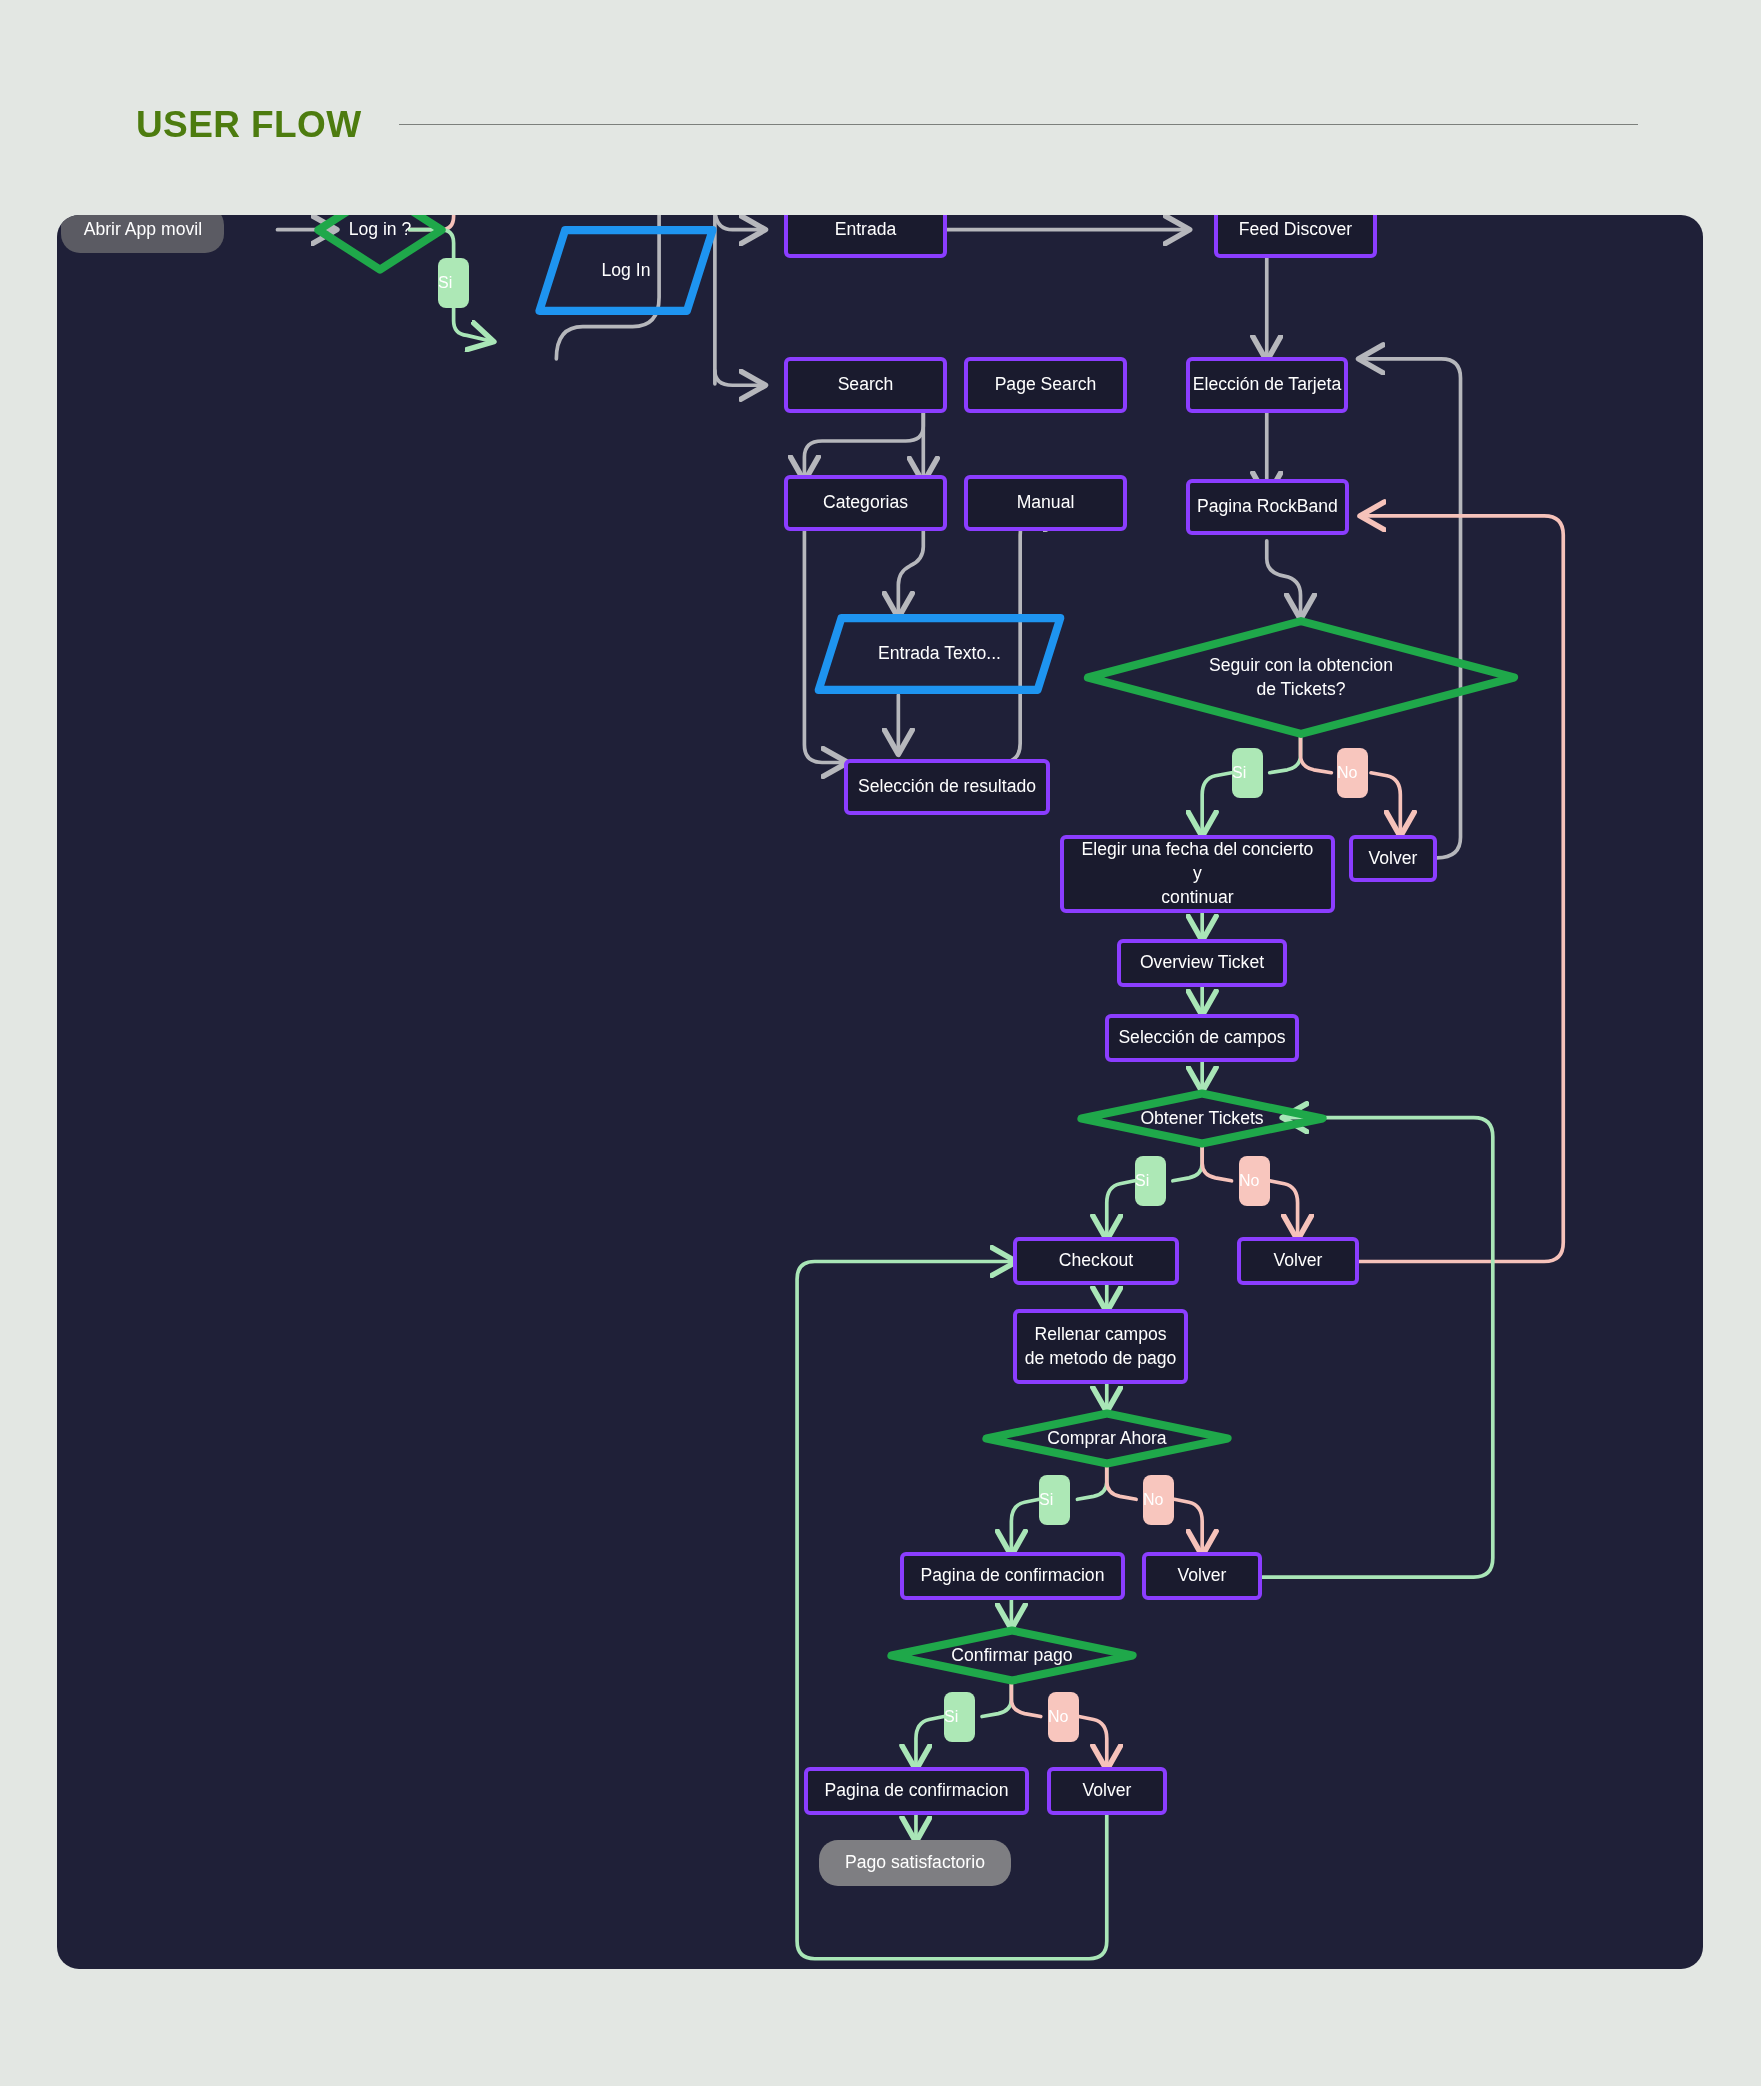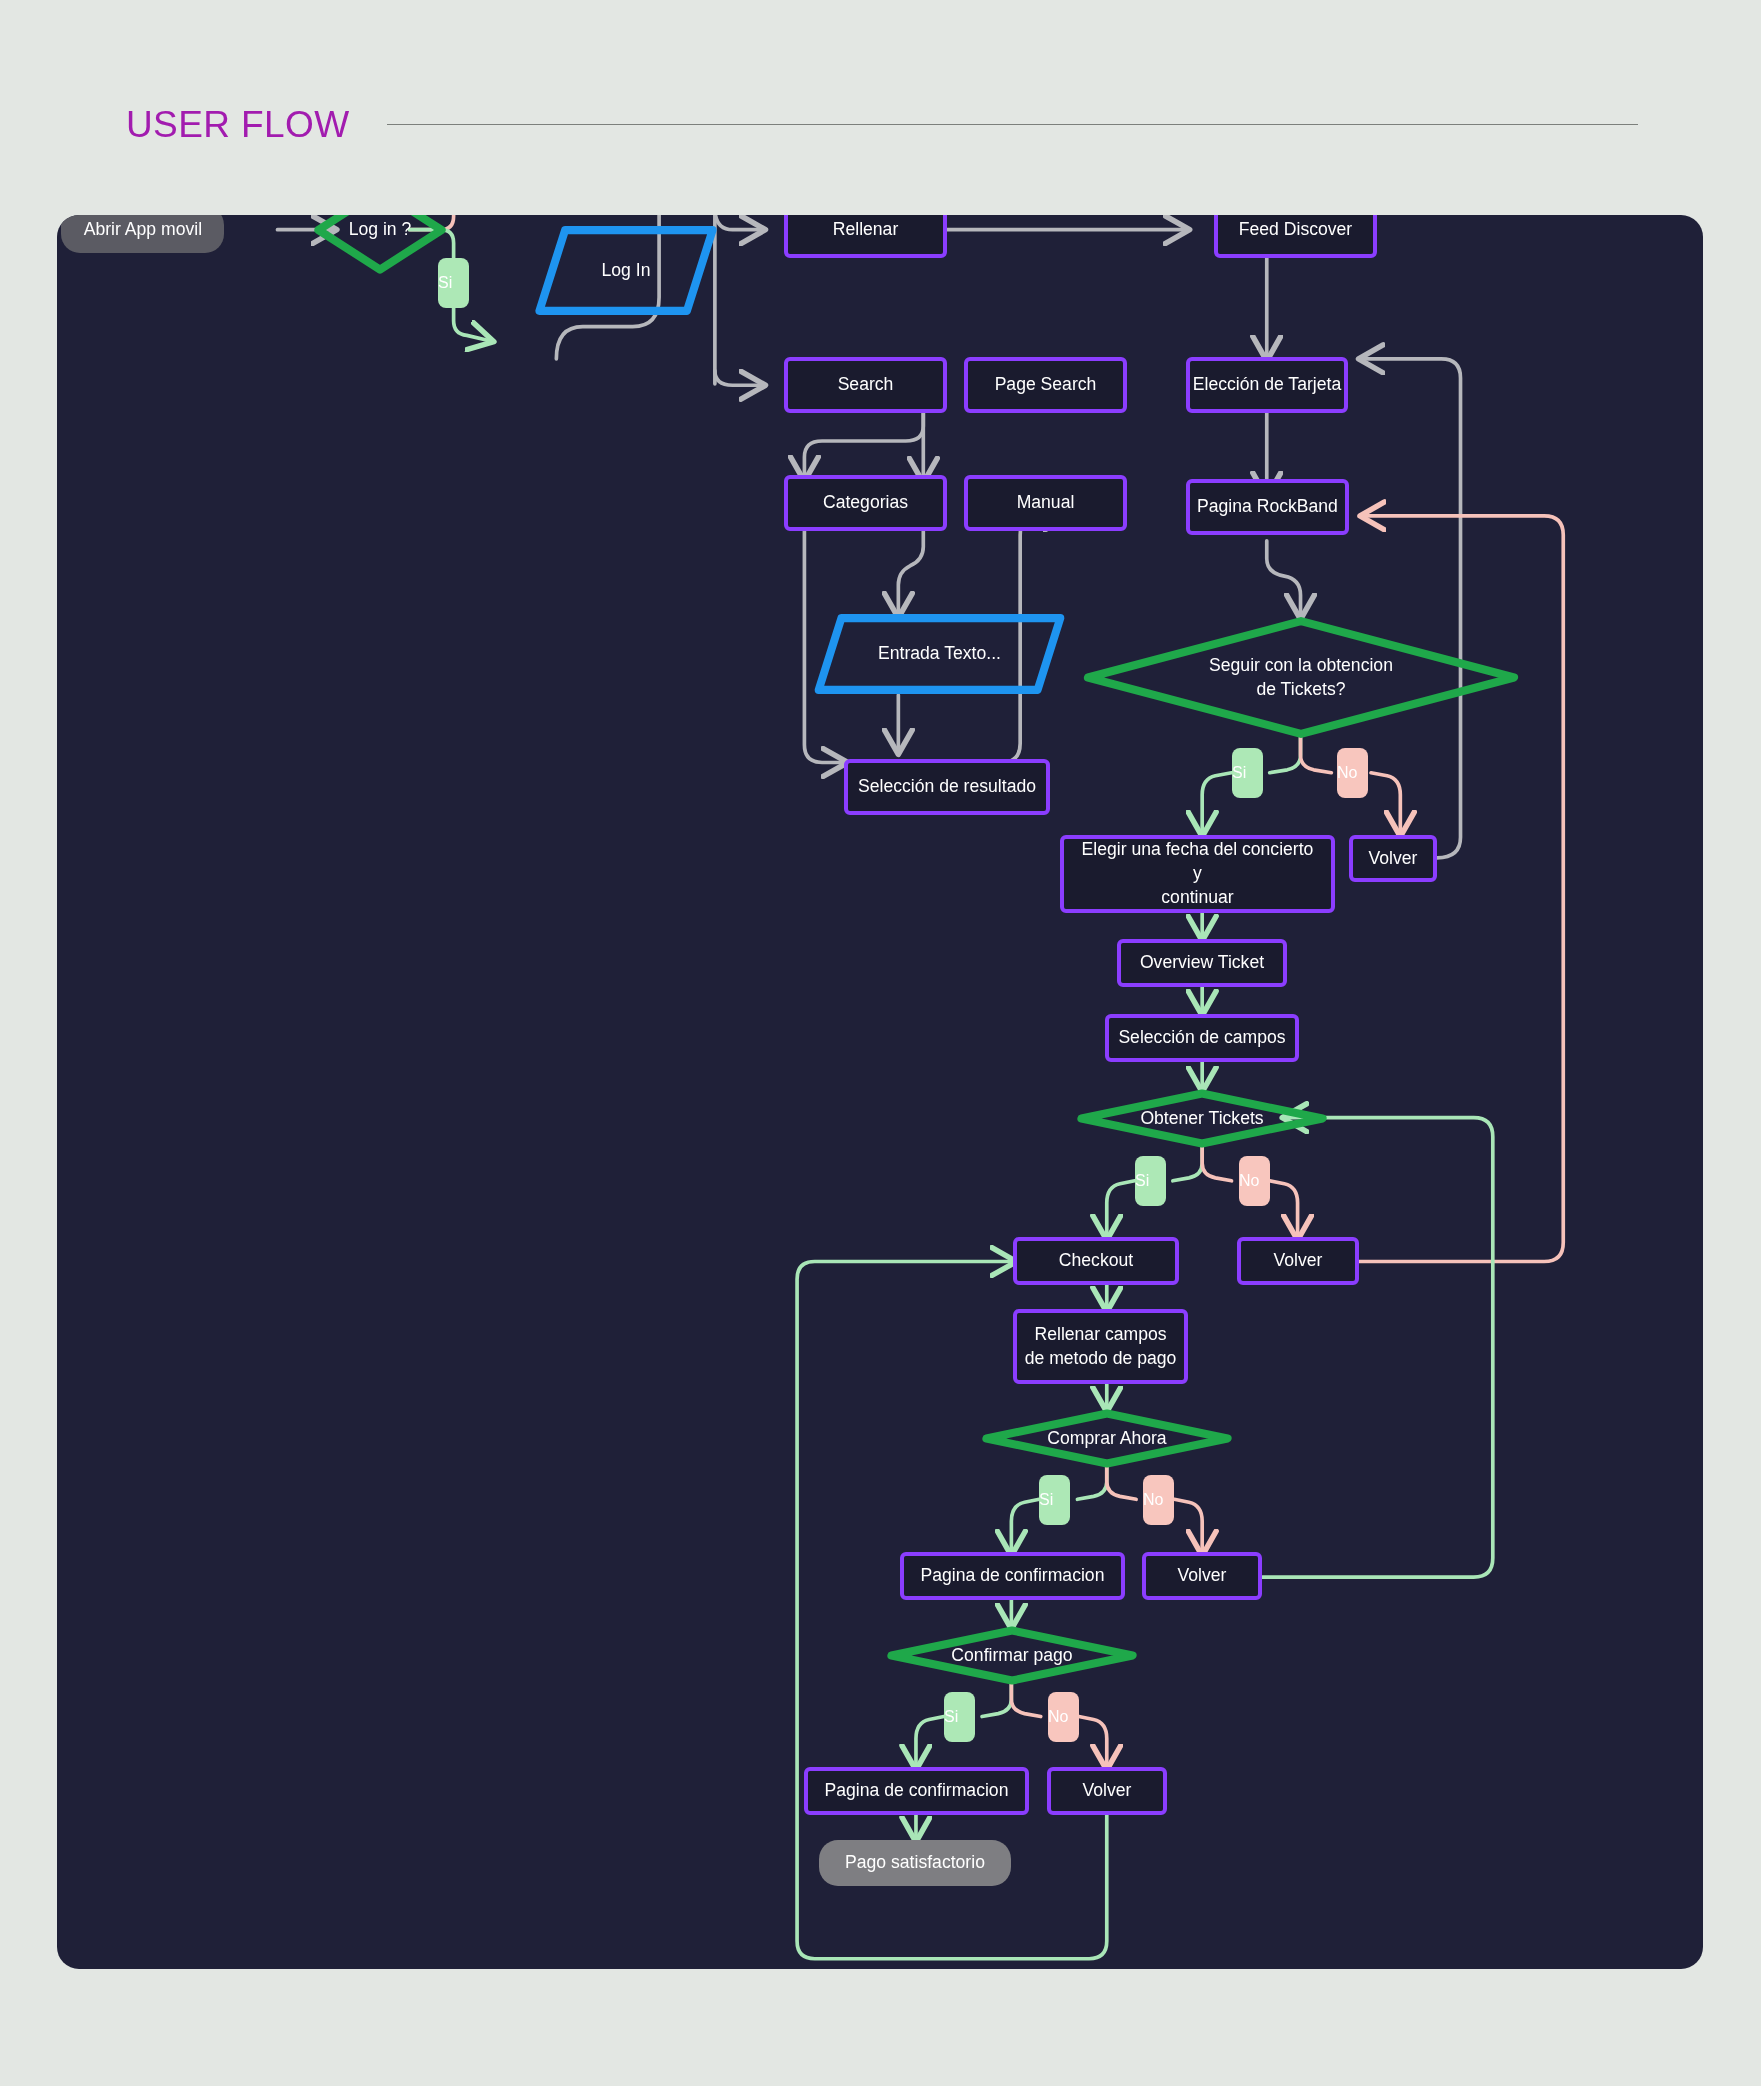--- a/index.html
+++ b/index.html
@@ -7,22 +7,22 @@
     width:1762px;height:2087px;
     background:#E3E7E3;
     font-family:"Liberation Sans", sans-serif;
     overflow:hidden;
   }
   #root{position:relative;width:1762px;height:2087px;}
 
   
   #header{position:absolute;left:126px;top:99px;width:1512px;height:51px;display:flex;align-items:center;}
   #page-title{
-    font-size:37px;font-weight:normal;letter-spacing:0.4px;
-    color:#a21caf;white-space:nowrap;
+    font-size:37px;font-weight:bold;letter-spacing:0.4px;
+    color:#4d7c0f;white-space:nowrap;margin-left:10px;
   }
   #title-rule{flex:1;height:1.5px;background:#7C807C;margin-left:37px;}
 
   
   #canvas{
     position:absolute;left:57px;top:215px;width:1646px;height:1754px;
     background:#1F2038;border-radius:22px;overflow:hidden;
   }
   #edges{position:absolute;left:0;top:0;width:1646px;height:1754px;}
 
@@ -187,21 +187,21 @@
     </div>
 
     <div class="node para" style="left:477px;top:10.3px;width:184px;height:91px;">
       <svg class="para-shape" viewBox="0 0 250 124">
         <polygon points="42,7 243,7 208,117 7,117" fill="none" stroke="#1E94F0" stroke-width="11" stroke-linejoin="round"></polygon>
       </svg>
       <span class="para-label">Log In</span>
     </div>
 
     <div class="node proc" style="left:727px;top:-13.2px;width:163px;height:56px;">
-      <span>Rellenar</span>
+      <span>Entrada</span>
     </div>
 
     <div class="node proc" style="left:1129px;top:-13.2px;width:163px;height:56px;margin-left:28px;">
       <span>Feed Discover</span>
     </div>
 
     <div class="node proc" style="left:727px;top:142px;width:163px;height:56px;">
       <span>Search</span>
     </div>
 

